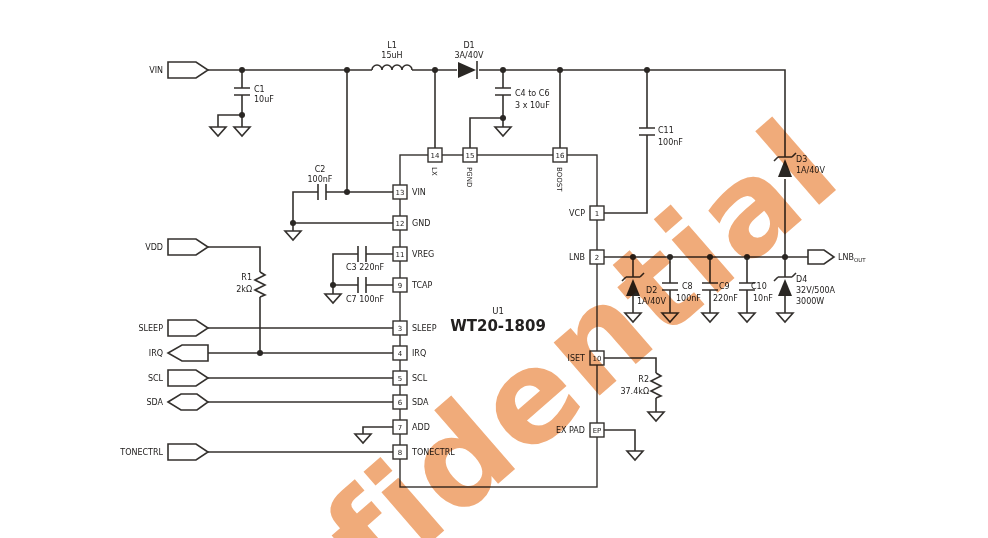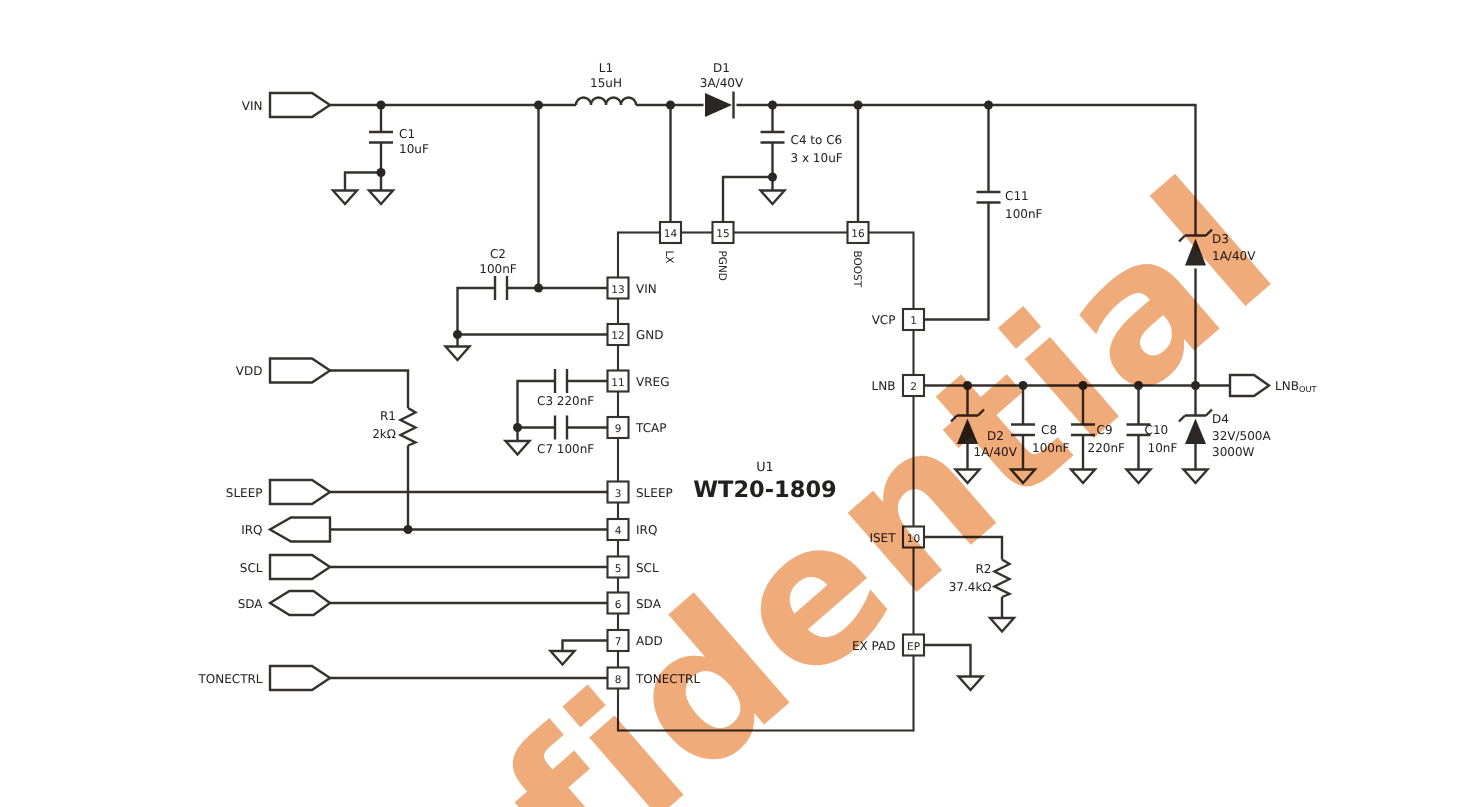--- a/index.html
+++ b/index.html
@@ -1,18 +1,18 @@
 <!DOCTYPE html>
 <html><head>
 <meta charset="utf-8">
 <style>
   html,body{margin:0;padding:0;background:#ffffff;}
   .stage{
     position:relative;width:908px;height:538px;background:#ffffff;
-    overflow:hidden;font-family:"DejaVu Sans",sans-serif;margin-left:12px;
+    overflow:hidden;font-family:"DejaVu Sans",sans-serif;
   }
   svg text{fill:#232120;font-family:"DejaVu Sans",sans-serif;}
   .wire{stroke:#34312e;stroke-width:1.6;fill:none;}
   .sym{stroke:#34312e;stroke-width:1.6;fill:#ffffff;}
   .fillsym{fill:#2a2724;stroke:none;}
   .dot{fill:#2a2724;stroke:none;}
   .pinbox{fill:#ffffff;stroke:#34312e;stroke-width:1.4;}
   .lbl{font-size:8px;}
   .lbl-sm{font-size:7px;}
   .pinname{font-size:8px;}

